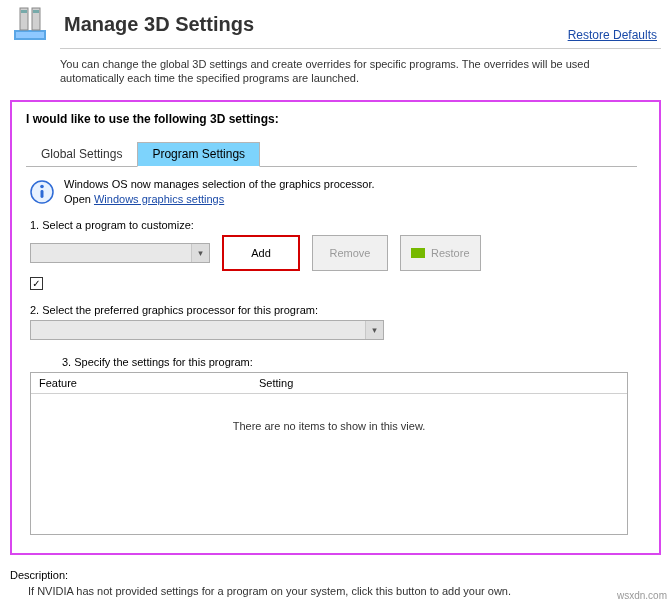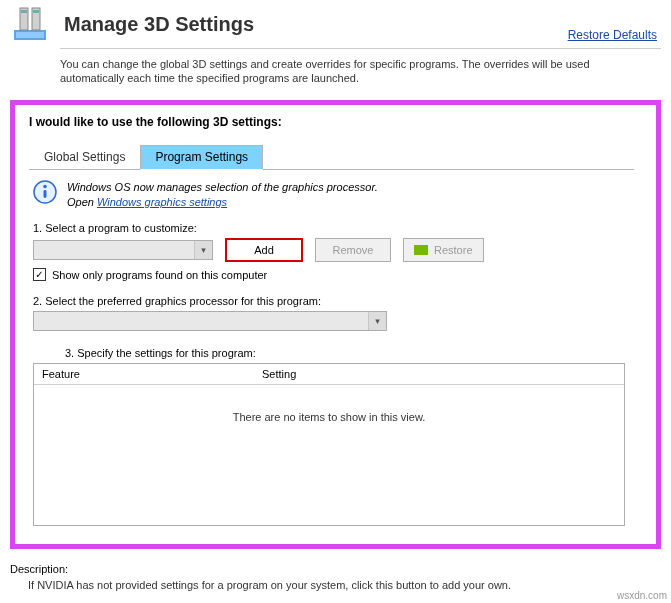--- a/index.html
+++ b/index.html
@@ -3,37 +3,37 @@
 <meta charset="utf-8">
 <style>
 * { box-sizing: border-box; margin: 0; padding: 0; }
 body { font-family: "Segoe UI", Tahoma, sans-serif; font-size: 12px; color: #000; background: #fff; width: 671px; }
 .header { display: flex; align-items: center; padding: 4px 10px 0 10px; position: relative; }
 .header-icon { width: 40px; height: 40px; margin-right: 14px; }
 .header-title { font-size: 20px; color: #333; font-weight: 600; }
 .restore-link { position: absolute; right: 14px; bottom: 2px; color: #1a4aa8; font-size: 12px; text-decoration: underline; cursor: pointer; }
 .hr { border: 0; border-top: 1px solid #ccc; margin: 4px 10px 0 60px; }
 .intro { padding: 8px 28px 8px 60px; font-size: 11px; color: #333; line-height: 1.3; }
-.panel { margin: 6px 10px 0 10px; border: 5px solid #d946ef; background: #fff; padding: 10px 22px 18px 14px; }
+.panel { margin: 6px 10px 0 10px; border: 2px solid #d946ef; background: #fff; padding: 10px 22px 18px 14px; }
 .panel-heading { font-weight: bold; font-size: 12px; margin-bottom: 16px; }
 .tabs { display: flex; border-bottom: 1px solid #b5b5b5; margin-bottom: 10px; }
 .tab { padding: 4px 14px; font-size: 12px; border: 1px solid transparent; position: relative; cursor: pointer; }
 .tab.inactive { color: #333; }
 .tab.active { border: 1px solid #b5b5b5; border-bottom: 1px solid #fff; margin-bottom: -1px; background: #7dd3fc; }
-.info-row { display: flex; align-items: flex-start; gap: 10px; margin: 6px 4px 12px 4px; font-style: italic; }
+.info-row { display: flex; align-items: center; gap: 10px; margin: 6px 4px 12px 4px; }
 .info-icon { width: 24px; height: 24px; flex: 0 0 24px; }
 .info-text { font-size: 11px; line-height: 1.4; }
 .link { color: #1a4aa8; text-decoration: underline; cursor: pointer; }
 .step { font-size: 11px; margin: 6px 4px 4px 4px; }
 .row { display: flex; align-items: center; gap: 12px; margin: 2px 4px; }
 .combo { height: 20px; background: #e8e8e8; border: 1px solid #adadad; position: relative; }
 .combo .arrow { position: absolute; right: 0; top: 0; bottom: 0; width: 18px; display: flex; align-items: center; justify-content: center; font-size: 9px; color: #555; border-left: 1px solid #c7c7c7; background: #ddd; }
 .combo1 { width: 180px; }
 .combo2 { width: 354px; }
-.btn { height: 24px; min-width: 76px; font-size: 11px; border: 1px solid #adadad; background: #f0f0f0; cursor: pointer; padding: 0 10px; display: inline-flex; align-items: center; justify-content: center; }
+.btn { height: 36px; min-width: 76px; font-size: 11px; border: 1px solid #adadad; background: #f0f0f0; cursor: pointer; padding: 0 10px; display: inline-flex; align-items: center; justify-content: center; }
 .btn.disabled { color: #9a9a9a; cursor: default; }
 .btn.add { border: 2px solid #d30000; background: #fff; color: #000; min-width: 78px; }
 .btn .nv { display:inline-block; width:14px; height:10px; background:#76b900; margin-right:6px; }
 .check-row { display: flex; align-items: center; gap: 6px; margin: 6px 4px 14px 4px; font-size: 11px; }
 .check { width: 13px; height: 13px; border: 1px solid #333; display: inline-flex; align-items: center; justify-content: center; font-size: 10px; line-height: 1; }
 .settings-box { border: 1px solid #adadad; margin: 4px 9px 0 4px; }
 .settings-head { display: flex; border-bottom: 1px solid #d0d0d0; }
 .settings-head div { font-size: 11px; padding: 4px 8px; }
 .col-feature { width: 220px; }
 .col-setting { flex: 1; }
@@ -93,21 +93,20 @@
     </div>
     <button class="btn add">Add</button>
     <button class="btn disabled">Remove</button>
     <button class="btn disabled">
         <span class="nv"></span>
         <span>Restore</span>
       </button>
   </div>
   <div class="check-row">
     <span class="check">✓</span>
-    <span>Show only programs found on this computer</span>
   </div>
 
   <div class="step">2. Select the preferred graphics processor for this program:</div>
   <div class="row">
     <div class="combo combo2">
       <span class="arrow">▾</span>
     </div>
   </div>
 
   <div class="step" style="margin-top:16px;margin-left:36px;">3. Specify the settings for this program:</div>

